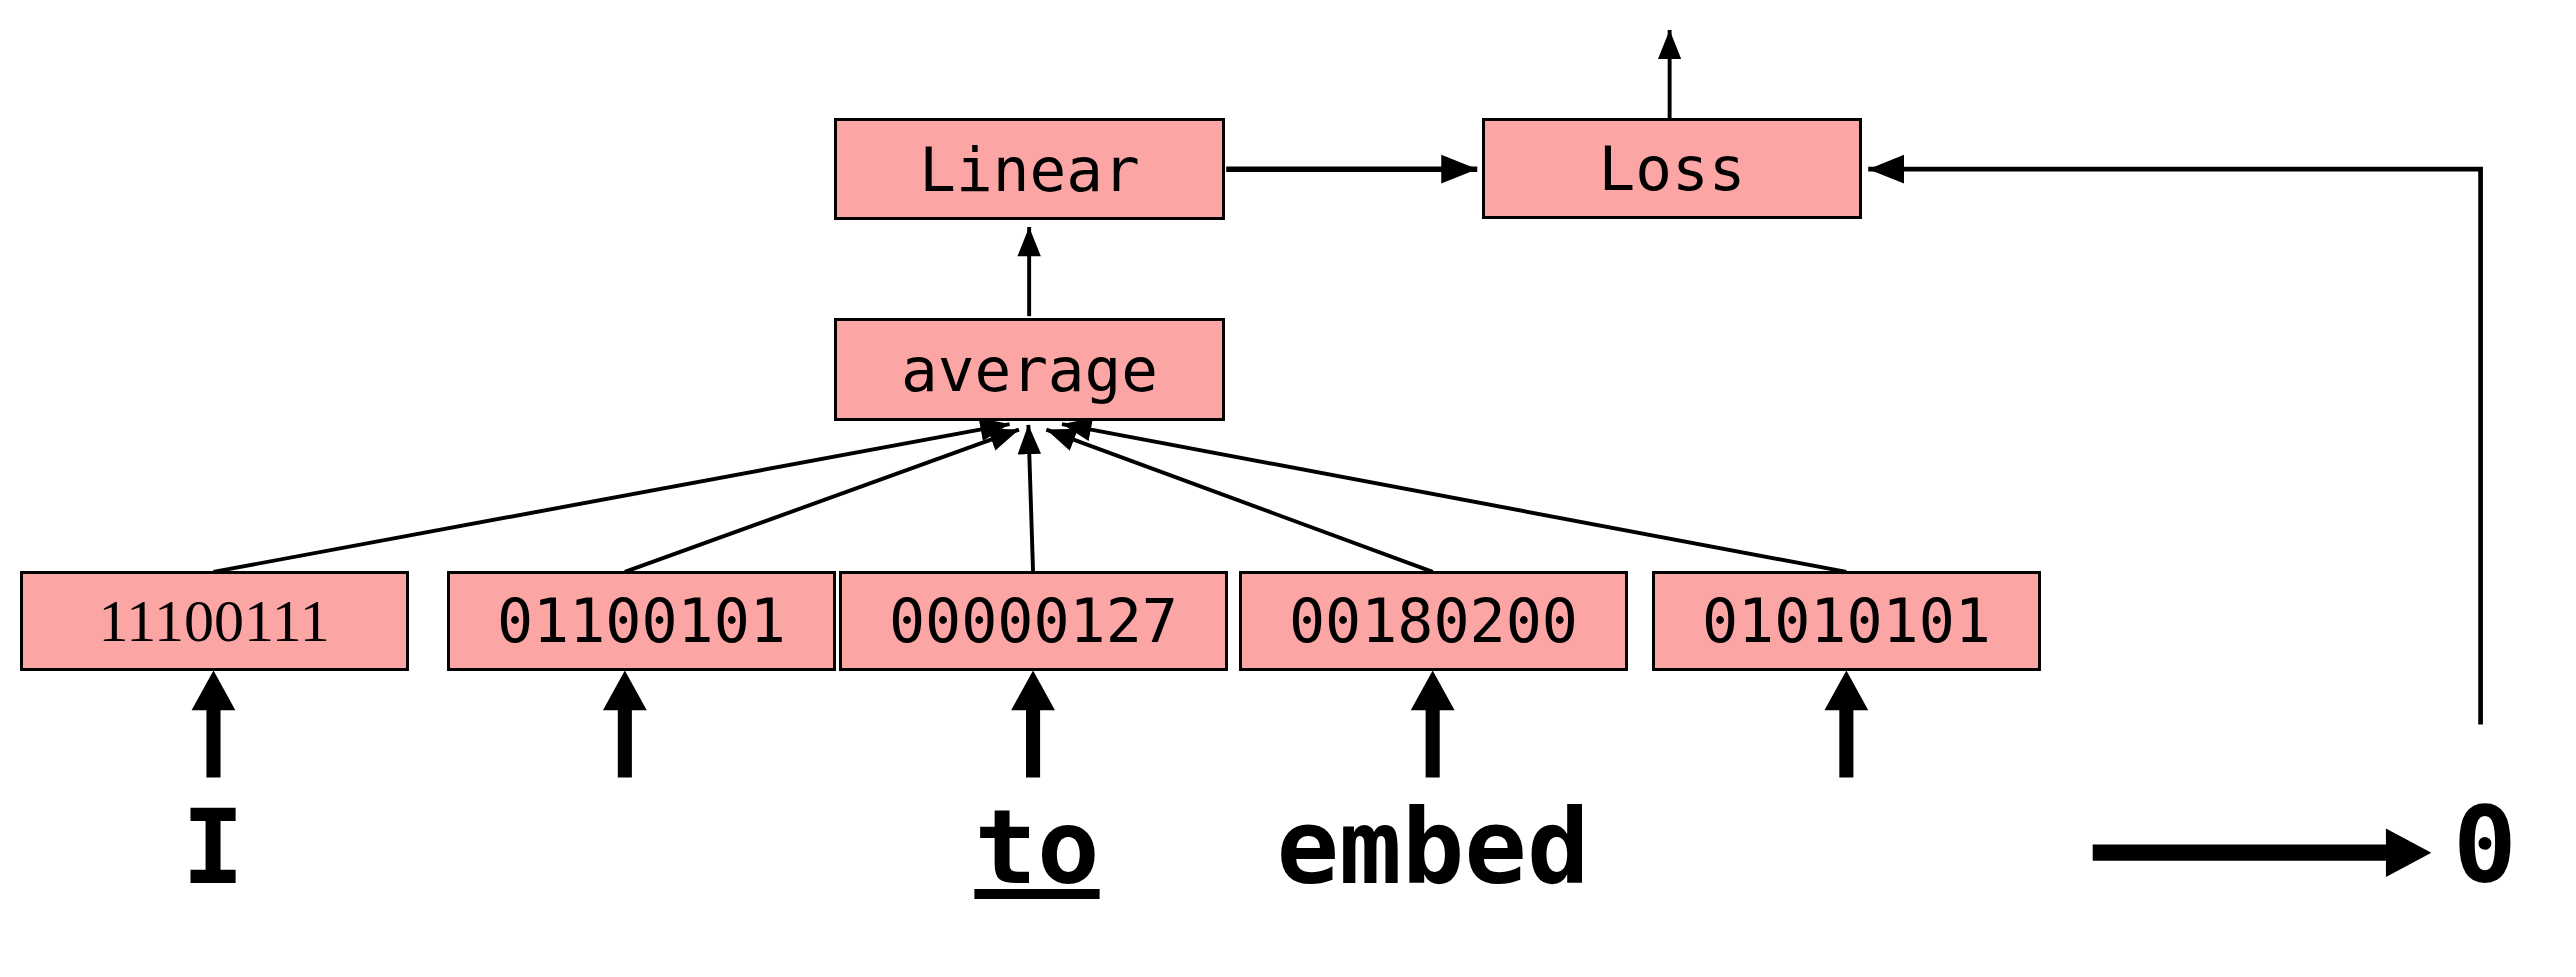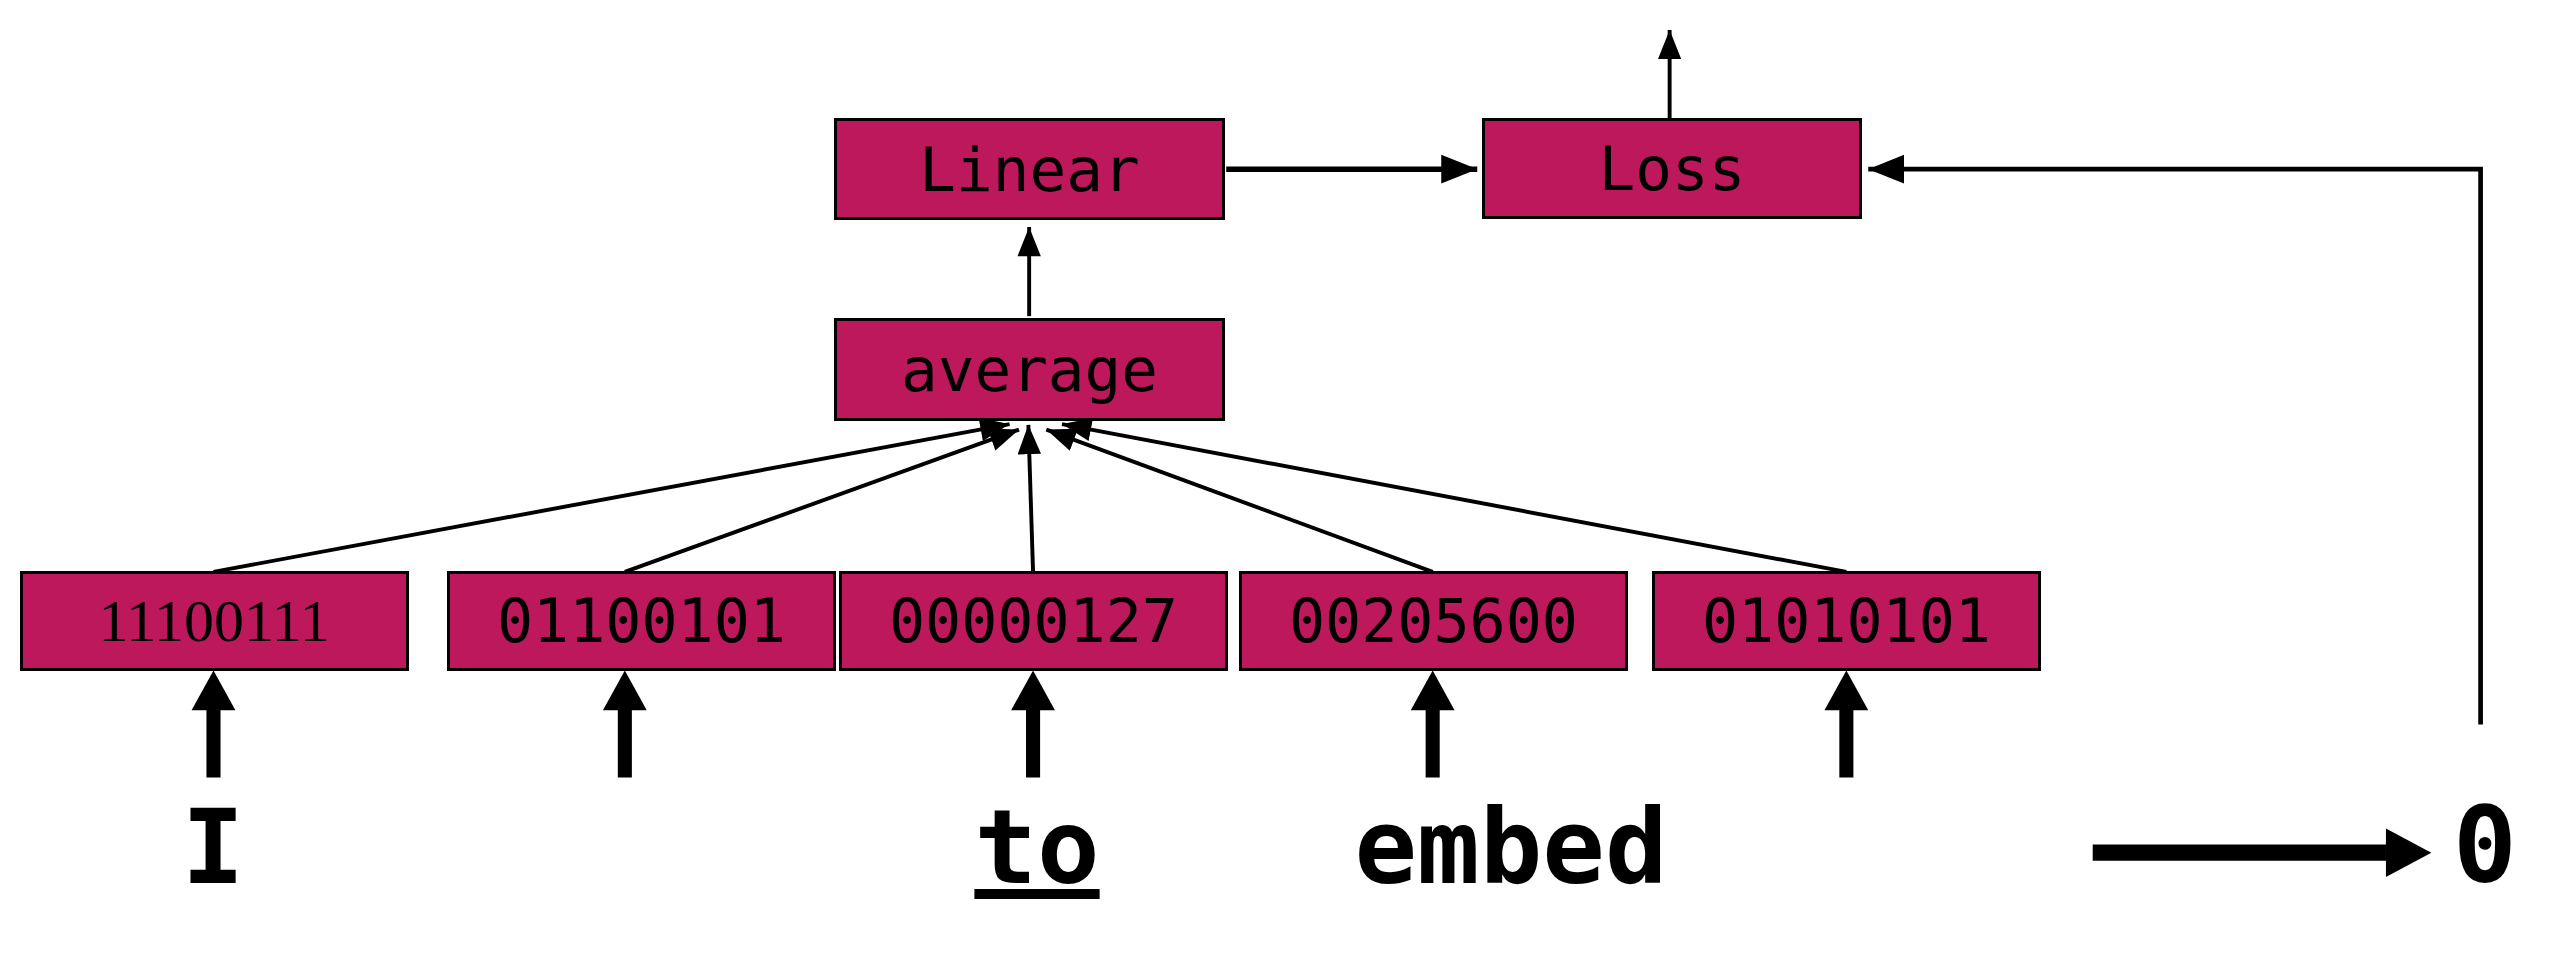--- a/index.html
+++ b/index.html
@@ -27,21 +27,21 @@
     stroke: #000000;
     fill: none;
   }
   .connectors polygon, .connectors marker path {
     fill: #000000;
     stroke: none;
   }
   .box {
     position: absolute;
     box-sizing: border-box;
-    background: #be185d;
+    background: #fca5a5;
     display: flex;
     align-items: center;
     justify-content: center;
     font-family: "DejaVu Sans Mono", monospace;
     white-space: nowrap;
   }
   .node {
     border: 3.9px solid #000000;
     font-size: 61px;
   }
@@ -149,26 +149,26 @@
   <div class="box thin bin" style="left:19.6px;font-family:Liberation Serif, serif;">
     <span>11100111</span>
   </div>
   <div class="box thin bin" style="left:447px;">
     <span>01100101</span>
   </div>
   <div class="box thin bin" style="left:839px;">
     <span>00000127</span>
   </div>
   <div class="box thin bin" style="left:1239px;">
-    <span>00205600</span>
+    <span>00180200</span>
   </div>
   <div class="box thin bin" style="left:1652px;">
     <span>01010101</span>
   </div>
 
   <div class="word" style="left:213px;">I</div>
   <div class="word" style="left:1037px;text-decoration:underline;">to</div>
-  <div class="word" style="left:1511px;">embed</div>
+  <div class="word" style="left:1433px;">embed</div>
 
   <div class="target" style="left:2485px;">0</div>
 
 </div>
 
 
 </body></html>

